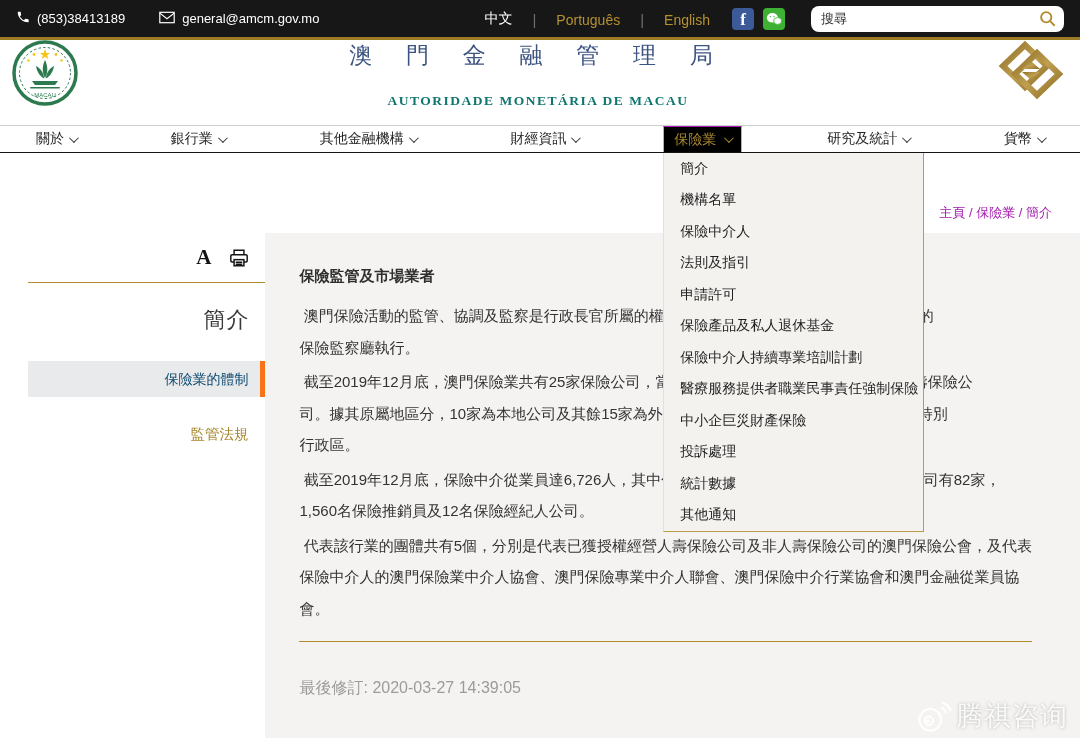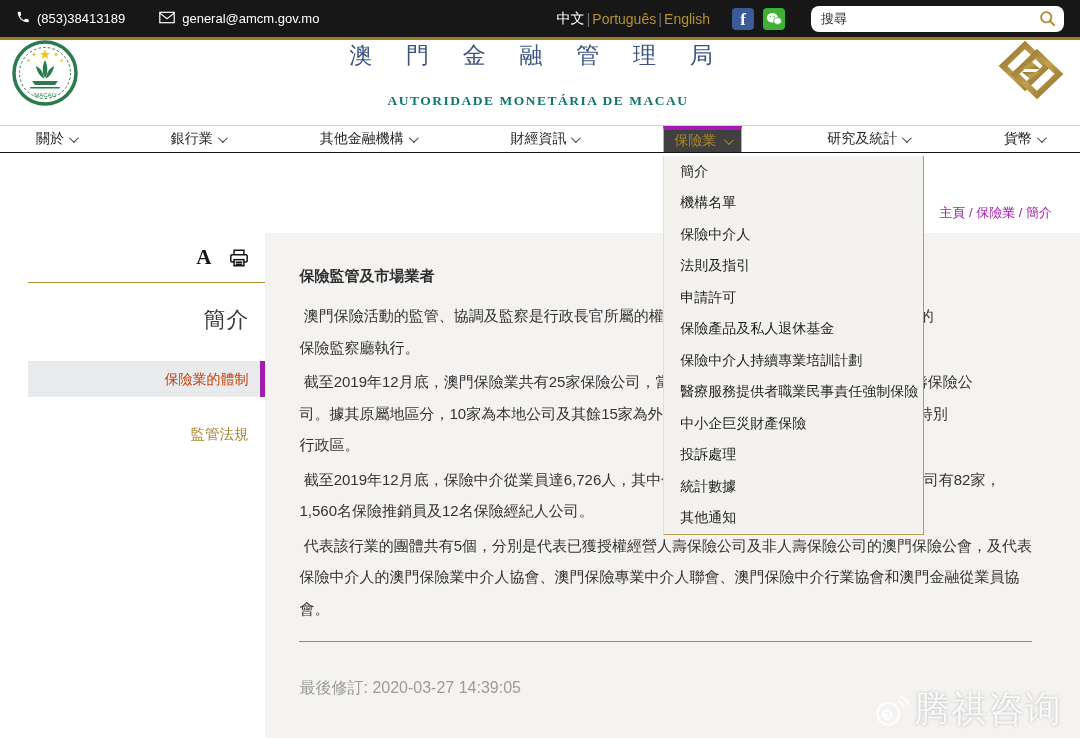--- a/index.html
+++ b/index.html
@@ -4,21 +4,21 @@
 <style>
   * { margin:0; padding:0; box-sizing:border-box; }
   html,body { width:1080px; height:738px; overflow:hidden; }
   body { font-family:"Liberation Sans","DejaVu Sans",sans-serif; background:#fff; position:relative; }
 
   
   .topbar { height:40px; background:#171717; border-bottom:3px solid #9c7d26; display:flex; align-items:center; padding:0 16px; color:#fff; }
   .topbar .contact { display:flex; align-items:center; gap:8px; font-size:13px; }
   .topbar .contact .grp { display:flex; align-items:center; gap:7px; margin-right:26px; }
   .topbar .spacer { flex:1; }
-  .lang { display:flex; align-items:center; font-size:14px; gap:2px; margin-right:22px; }
+  .lang { display:flex; align-items:flex-end; font-size:14px; gap:20px; margin-right:22px; }
   .lang .zh { color:#fff; }
   .lang .gold { color:#b5922f; cursor:pointer; }
   .lang .sep { color:#6e6e6e; font-size:15px; }
   .social { display:flex; align-items:center; gap:9px; margin-right:26px; }
   .fb { width:22px; height:22px; border-radius:4px; background:#3d5a98; color:#fff; font-family:"Liberation Serif",serif; font-weight:bold; font-size:17px; display:flex; align-items:flex-end; justify-content:center; line-height:20px; }
   .wc { width:22px; height:22px; border-radius:4px; background:#3eb135; display:flex; align-items:center; justify-content:center; }
   .searchbox { width:253px; height:26px; background:#fff; border-radius:8px; display:flex; align-items:center; padding:0 8px 0 10px; }
   .searchbox input { border:none; outline:none; flex:1; font-size:13px; color:#222; background:transparent; font-family:inherit; }
   .searchbox input::placeholder { color:#333; opacity:1; }
 
@@ -26,51 +26,51 @@
   .header { height:86px; border-bottom:1px solid #cfcfcf; display:flex; align-items:flex-start; padding:0 12px; background:#fff; }
   .emblem { margin-left:0; }
   .titlewrap { flex:1; text-align:center; }
   .title-zh { font-family:"Liberation Serif","DejaVu Serif",serif; font-size:23px; color:#3d5480; letter-spacing:14px; font-weight:500; }
   .title-pt { font-family:"Liberation Serif","DejaVu Serif",serif; font-size:13.5px; color:#0f766e; font-weight:bold; letter-spacing:1.5px; margin-top:22px; }
 
   
   .nav { height:27px; border-bottom:1px solid #141414; display:flex; justify-content:space-between; align-items:stretch; padding:0 26px; background:#fff; position:relative; z-index:200; }
   .nav-item { display:flex; align-items:center; gap:5px; padding:0 10px; font-size:14px; color:#262626; cursor:pointer; position:relative; }
   .chev { width:7px; height:7px; border-right:1.5px solid #3a3a3a; border-bottom:1.5px solid #3a3a3a; transform:rotate(45deg) translateY(-2px); display:inline-block; }
-  .nav-item.active { color:#a8882f; background:#404040; border-left:1px solid #c9b46c; border-right:1px solid #c9b46c; border-top:4px solid #a21caf;gap:8px; }
+  .nav-item.active { color:#a8882f; background:#000000; border-left:1px solid #c9b46c; border-right:1px solid #c9b46c; border-top:1px solid #a21caf;gap:8px; }
   .nav-item.active .chev { border-color:#a8882f; }
 
   
   .dropdown { position:absolute; top:26px; left:-1px; width:261px; background:#f3f2ef; border-right:1px solid #b99d4b; border-bottom:1px solid #b99d4b; border-left:1px solid #e3e0d8; z-index:300; }
   .dd-item { height:31.5px; display:flex; align-items:center; padding-left:16px; font-size:14px; color:#1f1f1f; cursor:pointer; white-space:nowrap; }
 
   
   .crumbrow { height:80px; background:#fff; text-align:right; padding:50px 28px 0 0; }
   .crumb { font-size:13px; color:#a21caf; cursor:pointer;margin-left:12px; }
 
   
   .wrap { display:flex; height:505px; }
   aside { width:278px; background:#fff; padding-top:12px; }
   .tools { display:flex; justify-content:flex-end; align-items:center; gap:18px; padding-right:16px; }
   .font-tool { font-family:"Liberation Serif",serif; font-size:21px; font-weight:bold; color:#141414; cursor:pointer; }
   .side-hr { border:none; border-top:1px solid #b08c2e; margin:12px 0 0 28px; }
   .side-title { font-size:22px; color:#3a3a3a; text-align:right; padding-right:16px; margin-top:22px; letter-spacing:1px; }
   .side-item { margin-top:26px; height:36px; line-height:36px; text-align:right; font-size:14px; cursor:pointer; }
-  .side-item.active { background:#e9eaec; border-right:5px solid #a21caf; color:#c2410c; padding-right:12px; margin-left:28px; }
+  .side-item.active { background:#e9eaec; border-right:5px solid #f97316; color:#0c4a6e; padding-right:12px; margin-left:28px; }
   .side-link { margin-top:28px; text-align:right; padding-right:17px; font-size:14.5px; color:#a8882f; cursor:pointer; }
 
   .content { flex:1; background:#f4f3f1; padding:34px 48px 0 34px; position:relative; }
   .c-head { font-size:15px; font-weight:bold; color:#2f2f2f; margin-bottom:14px; }
   .para { margin-bottom:3px; overflow:hidden; }
   .pline { white-space:pre; line-height:31.5px; font-size:15px; color:#333; }
   .c-hr { border:none; border-top:1px solid #b08c2e; margin-top:17px; }
   .modified { margin-top:36px; font-size:16px; color:#9b9b9b; }
 
   
-  .watermark { position:absolute; right:18px; bottom:4px; display:flex; align-items:center; gap:3px; color:rgba(255,255,255,0.88); font-size:36px; letter-spacing:1px; text-shadow:0 0 3px rgba(130,130,130,0.55); z-index:400; }
+  .watermark { position:absolute; right:12px; bottom:4px; display:flex; align-items:center; gap:3px; color:rgba(255,255,255,0.88); font-size:27px; letter-spacing:1px; text-shadow:0 0 3px rgba(130,130,130,0.55); z-index:400; }
 </style>
 </head>
 <body>
 
 <div class="topbar">
   <div class="contact">
     <div class="grp">
       <span>
         <svg width="14" height="14" viewBox="0 0 24 24" fill="#fff">
             <path d="M6.6 10.8c1.5 3 3.9 5.4 6.9 6.9l2.3-2.3c.3-.3.7-.4 1.1-.2 1.2.4 2.5.6 3.8.6.6 0 1 .4 1 1V20c0 .6-.4 1-1 1C10.6 21 3 13.4 3 4c0-.6.4-1 1-1h3.2c.6 0 1 .4 1 1 0 1.3.2 2.6.6 3.8.1.4 0 .8-.2 1.1l-2.3 2.3z"></path>

